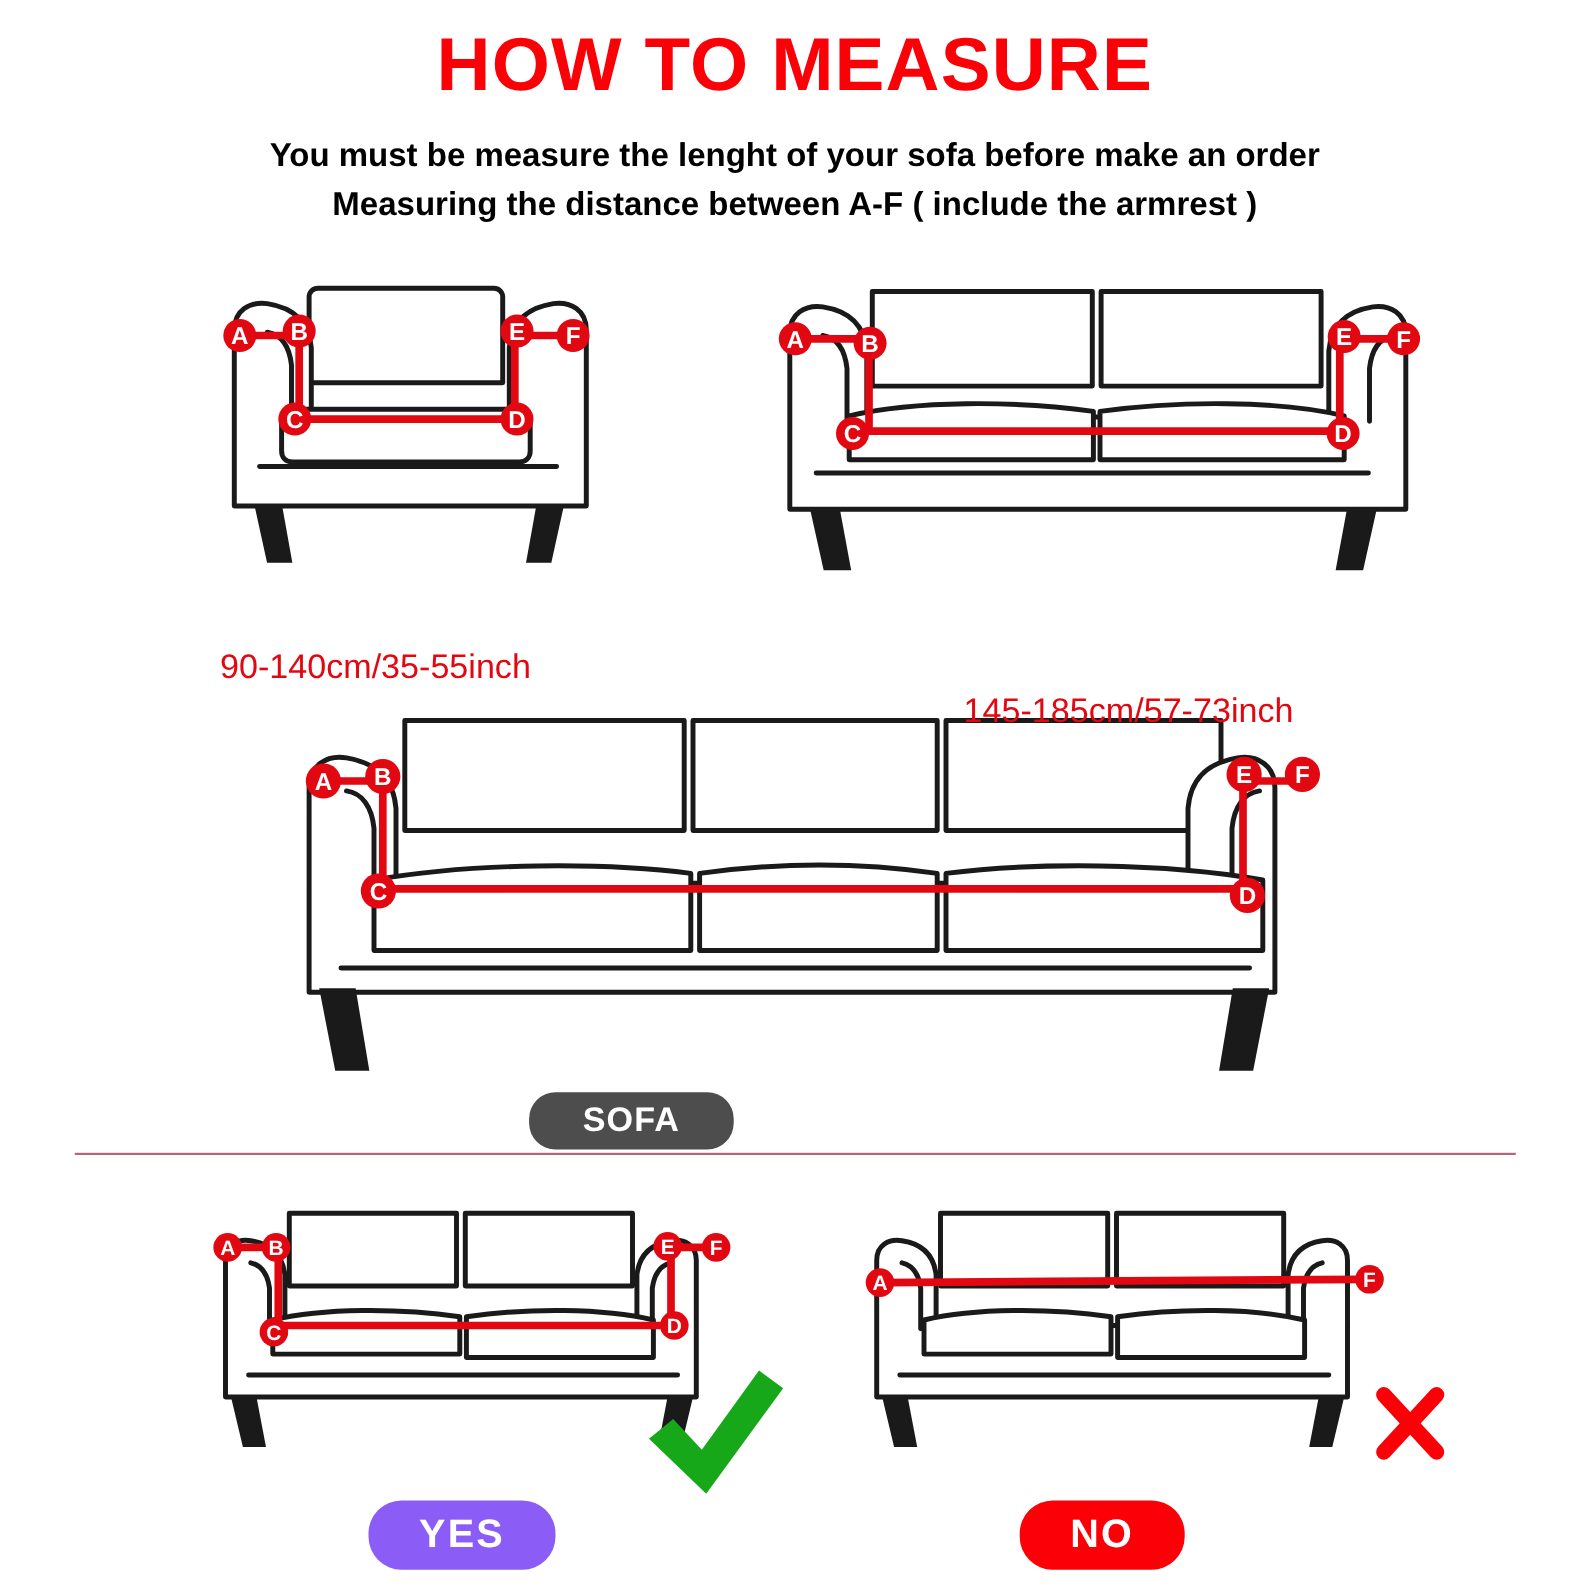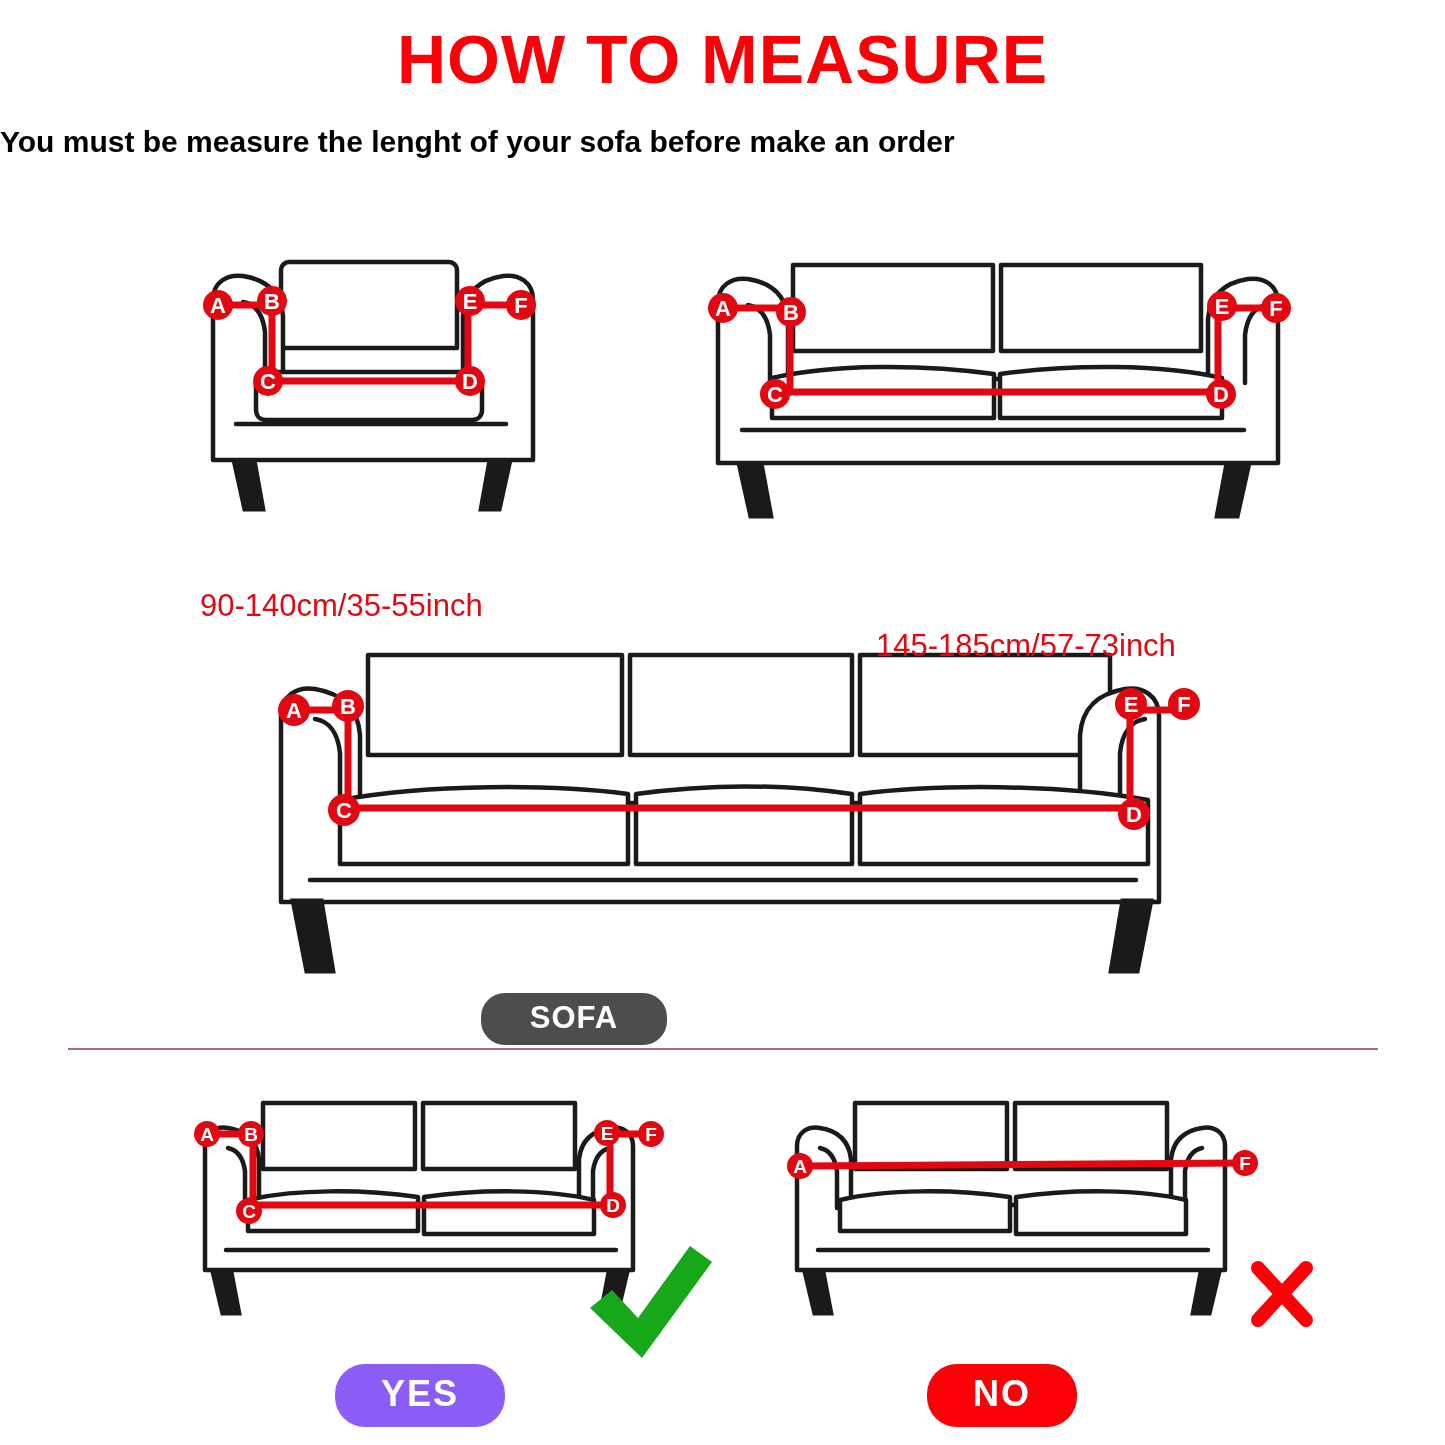--- a/index.html
+++ b/index.html
@@ -28,21 +28,21 @@
     color: #fb0007;
     font-size: 68px;
     font-weight: bold;
     letter-spacing: 1px;
   }
   .subtitle {
     position: absolute;
     top: 120px;
     left: 0;
     width: 100%;
-    text-align: left;
+    text-align: center;
     color: #000000;
     font-size: 30px;
     font-weight: bold;
     line-height: 1.45;
   }
   .svgwrap {
     position: absolute;
     top: 0;
     left: 0;
   }
@@ -99,20 +99,21 @@
 </style>
 </head>
 <body>
 
 <div class="page">
 
   <div class="title">HOW TO MEASURE</div>
 
   <div class="subtitle">
     <div>You must be measure the lenght of your sofa before make an order</div>
+    <div>Measuring the distance between A-F ( include the armrest )</div>
   </div>
 
   <svg class="svgwrap" width="1445" height="1445" viewBox="0 0 1445 1445">
     <defs>
       <style>
         .ol { fill:#ffffff; stroke:#1a1a1a; stroke-width:4.5; stroke-linejoin:round; stroke-linecap:round; }
         .ol2 { fill:none; stroke:#1a1a1a; stroke-width:4.5; stroke-linejoin:round; stroke-linecap:round; }
         .leg { fill:#1a1a1a; stroke:#1a1a1a; stroke-width:3; }
         .mline { stroke:#e20812; stroke-width:7; stroke-linecap:round; fill:none; }
         .mdot { fill:#e20812; }

